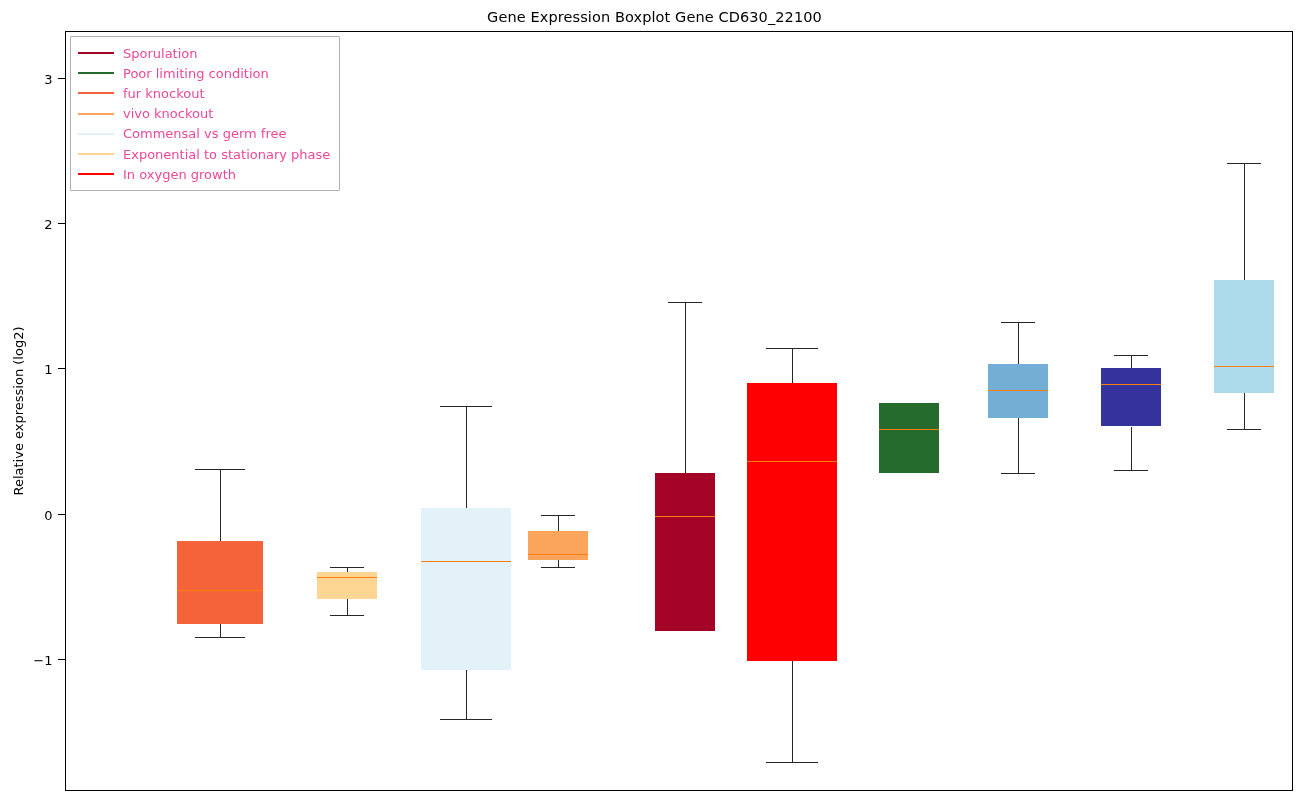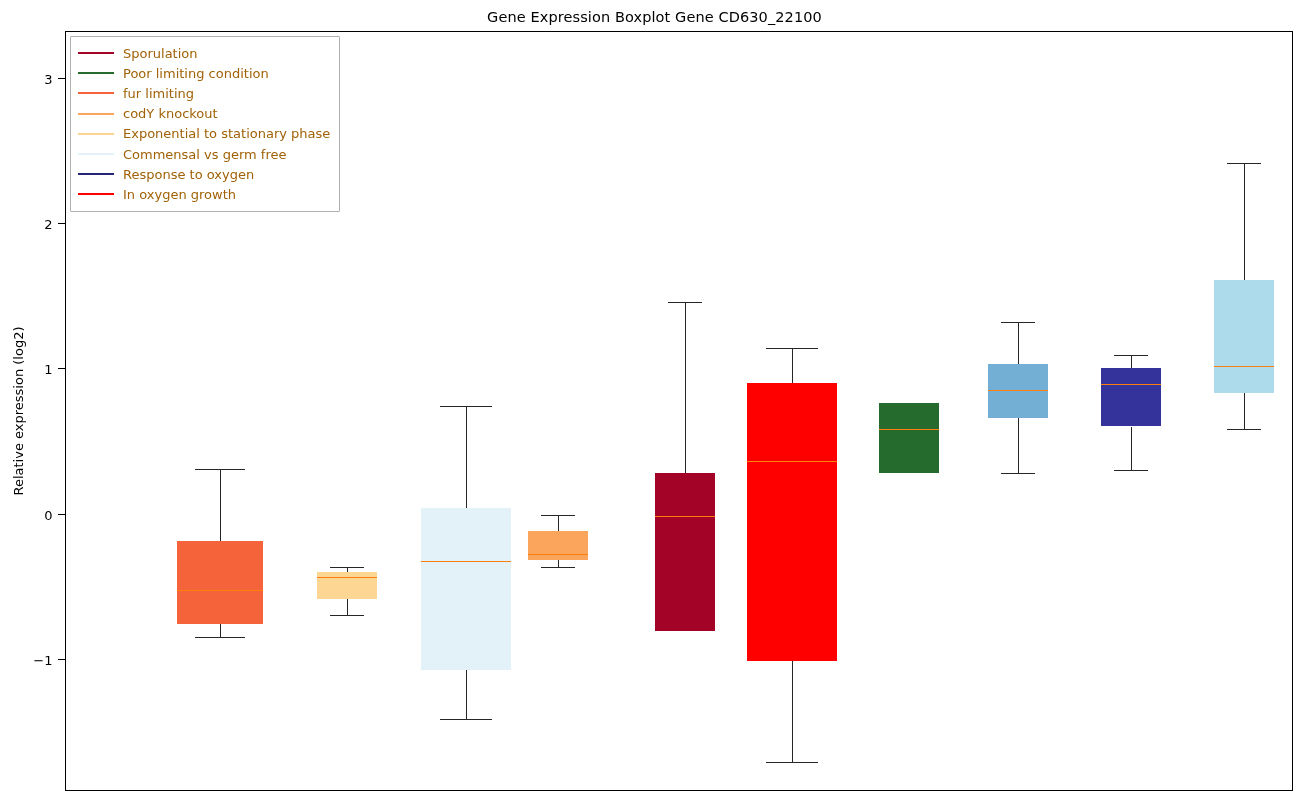--- a/index.html
+++ b/index.html
@@ -115,21 +115,21 @@
   .legend-swatch {
     width: 36px;
     height: 0;
     border-top-width: 2.1px;
     border-top-style: solid;
     margin-right: 9px;
     flex: 0 0 auto;
   }
   .legend-text {
     font-size: 13px;
-    color: #a16207;
+    color: #ec4899;
     white-space: nowrap;
     line-height: 1;
   }
 </style>
 </head>
 <body>
 
 <div id="figure">
 
   <div id="chart-title">Gene Expression Boxplot Gene CD630_22100</div>
@@ -233,38 +233,34 @@
         <div class="legend-row">
           <span class="legend-swatch" style="border-top-color: rgb(163, 3, 39);"></span>
           <span class="legend-text">Sporulation</span>
         </div>
         <div class="legend-row">
           <span class="legend-swatch" style="border-top-color: rgb(37, 107, 46);"></span>
           <span class="legend-text">Poor limiting condition</span>
         </div>
         <div class="legend-row">
           <span class="legend-swatch" style="border-top-color: rgb(244, 99, 58);"></span>
-          <span class="legend-text">fur limiting</span>
+          <span class="legend-text">fur knockout</span>
         </div>
         <div class="legend-row">
           <span class="legend-swatch" style="border-top-color: rgb(251, 164, 92);"></span>
-          <span class="legend-text">codY knockout</span>
+          <span class="legend-text">vivo knockout</span>
+        </div>
+        <div class="legend-row">
+          <span class="legend-swatch" style="border-top-color: rgb(227, 241, 248);"></span>
+          <span class="legend-text">Commensal vs germ free</span>
         </div>
         <div class="legend-row">
           <span class="legend-swatch" style="border-top-color: rgb(254, 214, 147);"></span>
           <span class="legend-text">Exponential to stationary phase</span>
         </div>
         <div class="legend-row">
-          <span class="legend-swatch" style="border-top-color: rgb(227, 241, 248);"></span>
-          <span class="legend-text">Commensal vs germ free</span>
-        </div>
-        <div class="legend-row">
-          <span class="legend-swatch" style="border-top-color: rgb(37, 37, 119);"></span>
-          <span class="legend-text">Response to oxygen</span>
-        </div>
-        <div class="legend-row">
           <span class="legend-swatch" style="border-top-color: rgb(254, 0, 0);"></span>
           <span class="legend-text">In oxygen growth</span>
         </div>
       </div>
   </div>
 
 </div>
 
 </body></html>

